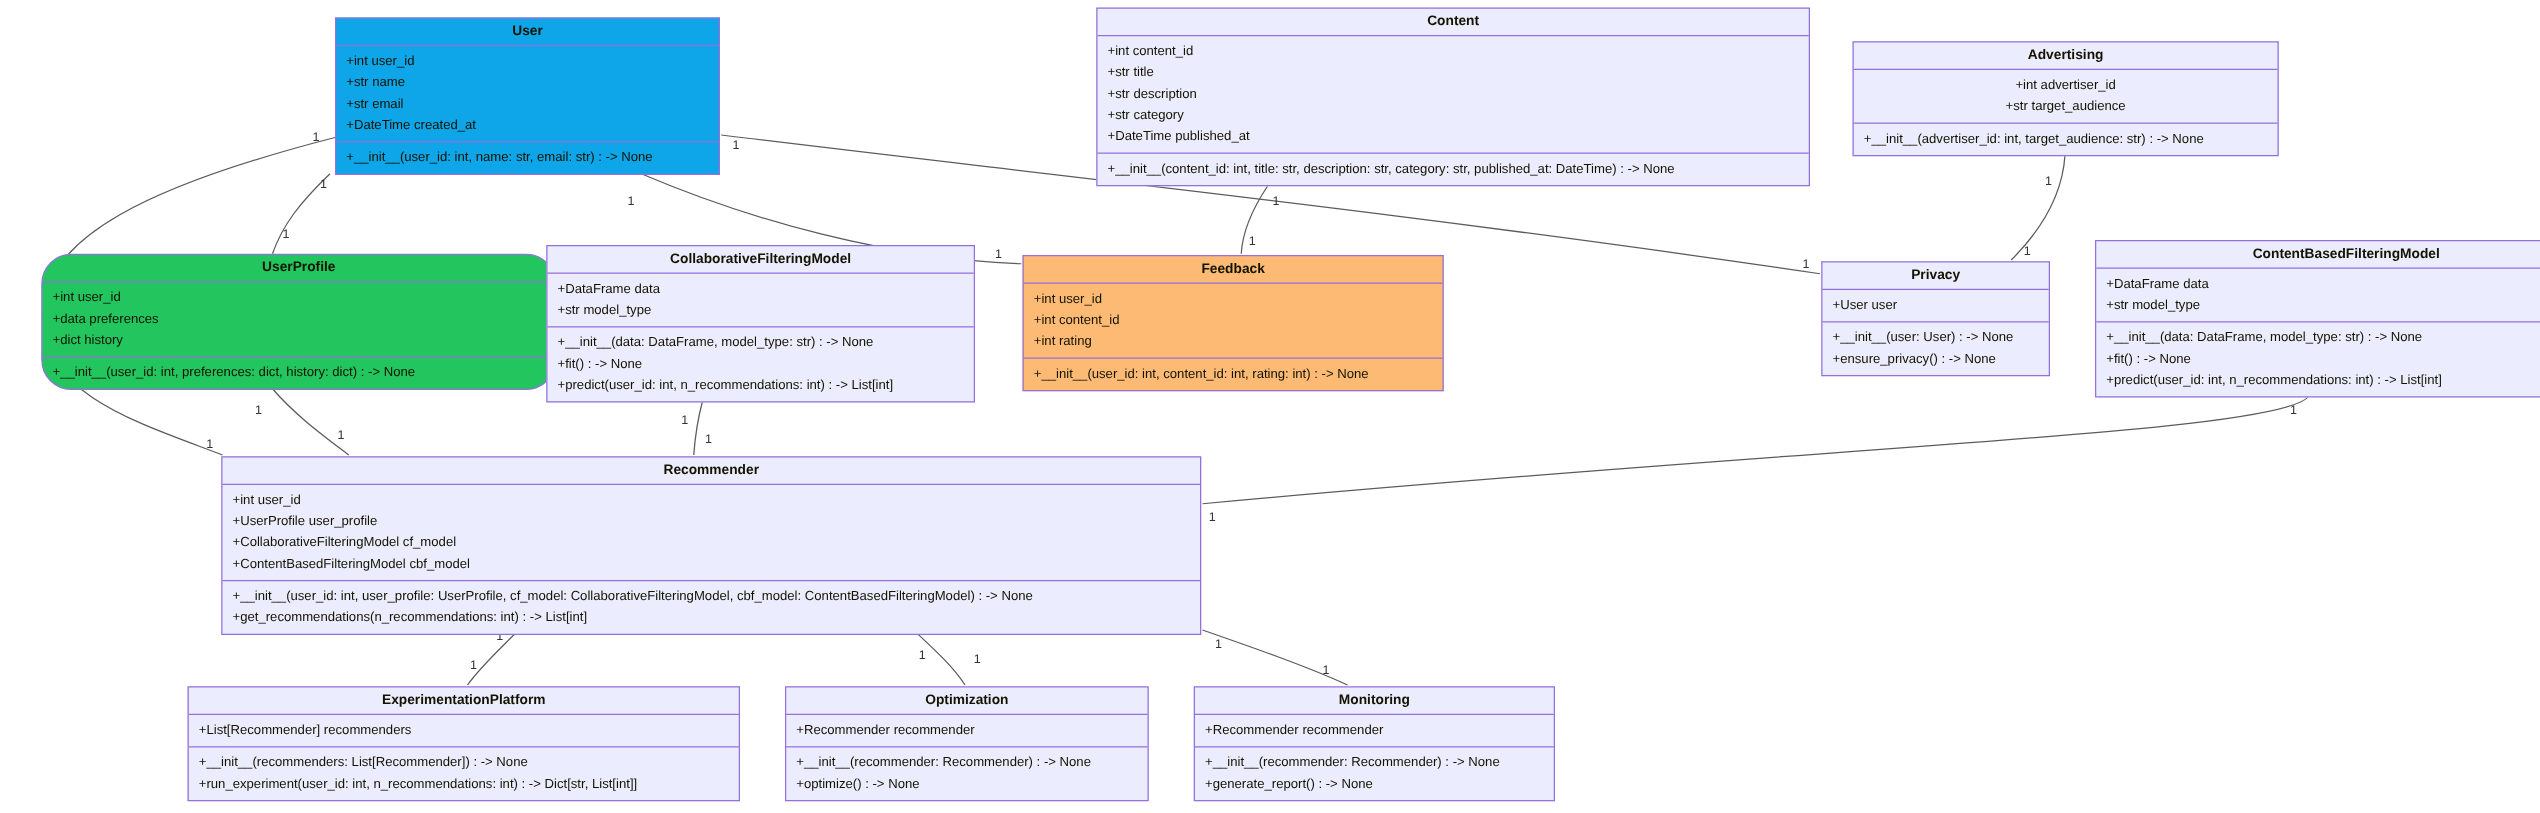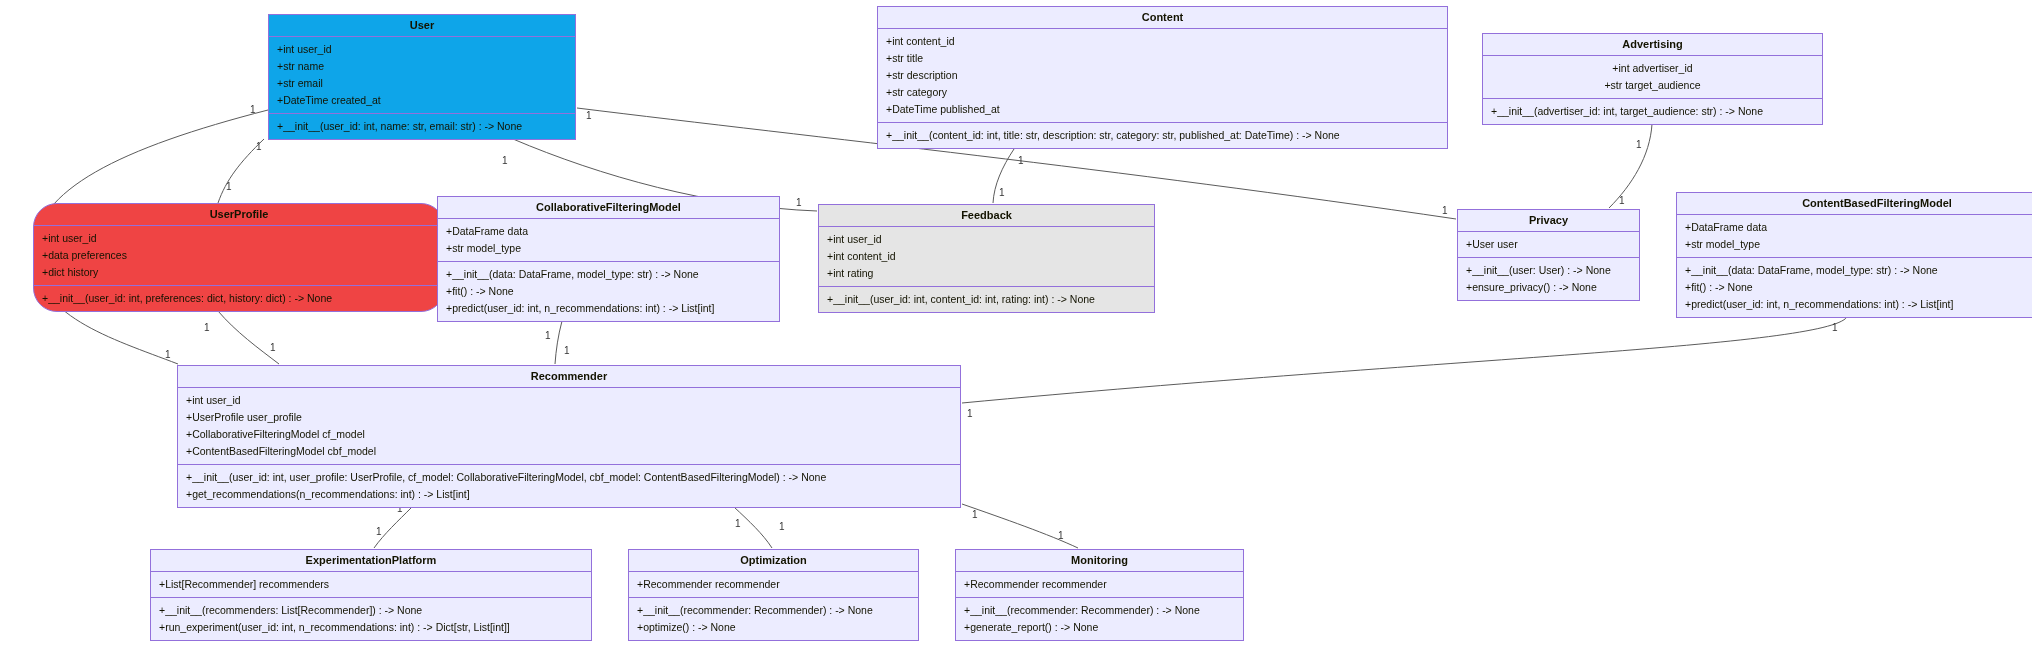--- a/index.html
+++ b/index.html
@@ -127,21 +127,21 @@
       <div class="uml-box" style="left: 1482px; top: 33px; width: 341px; background: rgb(236, 236, 255); border-color: rgb(147, 112, 219);">
         <div class="uml-title" style="border-color: rgb(147, 112, 219);">Advertising</div>
         <div class="uml-section attrs" style="border-color: rgb(147, 112, 219); text-align: center;">
           <div class="uml-row">+int advertiser_id</div>
           <div class="uml-row">+str target_audience</div>
         </div>
         <div class="uml-section methods">
           <div class="uml-row">+__init__(advertiser_id: int, target_audience: str) : -&gt; None</div>
         </div>
       </div>
-      <div class="uml-box" style="left: 33px; top: 203px; width: 412px; background: #ef4444; border-color: rgb(147, 112, 219); border-radius: 24px;">
+      <div class="uml-box" style="left: 33px; top: 203px; width: 412px; background: #22c55e; border-color: rgb(147, 112, 219); border-radius: 24px;">
         <div class="uml-title" style="border-color: rgb(147, 112, 219);">UserProfile</div>
         <div class="uml-section attrs" style="border-color: rgb(147, 112, 219);">
           <div class="uml-row">+int user_id</div>
           <div class="uml-row">+data preferences</div>
           <div class="uml-row">+dict history</div>
         </div>
         <div class="uml-section methods">
           <div class="uml-row">+__init__(user_id: int, preferences: dict, history: dict) : -&gt; None</div>
         </div>
       </div>
@@ -150,21 +150,21 @@
         <div class="uml-section attrs" style="border-color: rgb(147, 112, 219);">
           <div class="uml-row">+DataFrame data</div>
           <div class="uml-row">+str model_type</div>
         </div>
         <div class="uml-section methods">
           <div class="uml-row">+__init__(data: DataFrame, model_type: str) : -&gt; None</div>
           <div class="uml-row">+fit() : -&gt; None</div>
           <div class="uml-row">+predict(user_id: int, n_recommendations: int) : -&gt; List[int]</div>
         </div>
       </div>
-      <div class="uml-box" style="left: 818px; top: 204px; width: 337px; background: #e5e5e5; border-color: rgb(147, 112, 219);">
+      <div class="uml-box" style="left: 818px; top: 204px; width: 337px; background: #fdba74; border-color: rgb(147, 112, 219);">
         <div class="uml-title" style="border-color: rgb(147, 112, 219);">Feedback</div>
         <div class="uml-section attrs" style="border-color: rgb(147, 112, 219);">
           <div class="uml-row">+int user_id</div>
           <div class="uml-row">+int content_id</div>
           <div class="uml-row">+int rating</div>
         </div>
         <div class="uml-section methods">
           <div class="uml-row">+__init__(user_id: int, content_id: int, rating: int) : -&gt; None</div>
         </div>
       </div>

